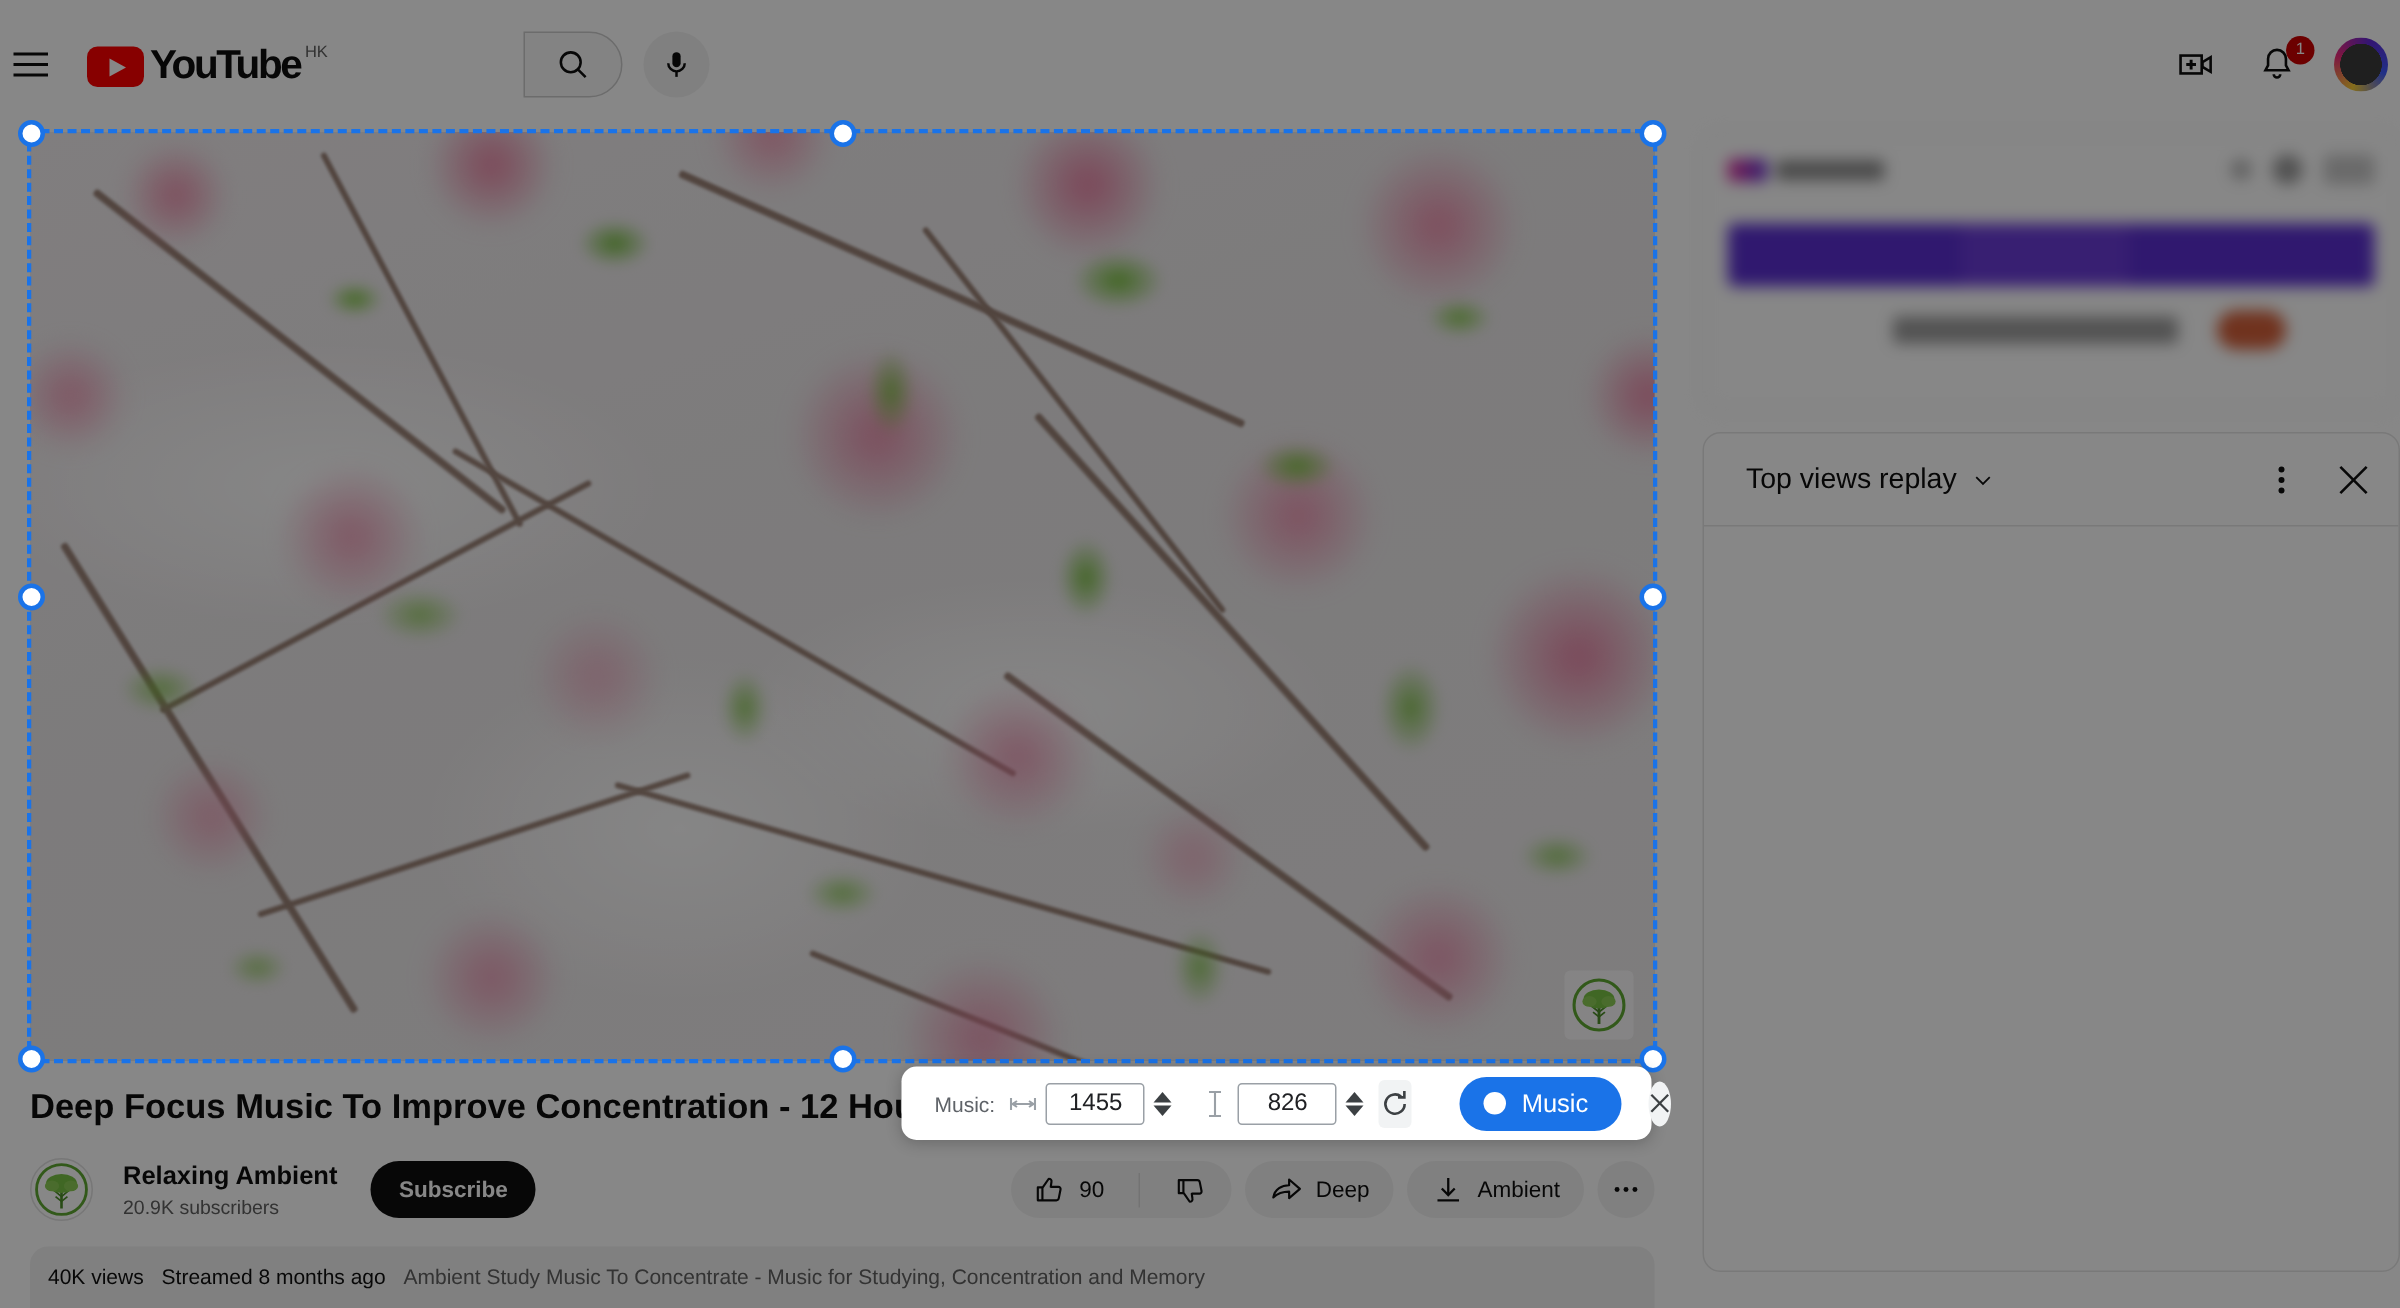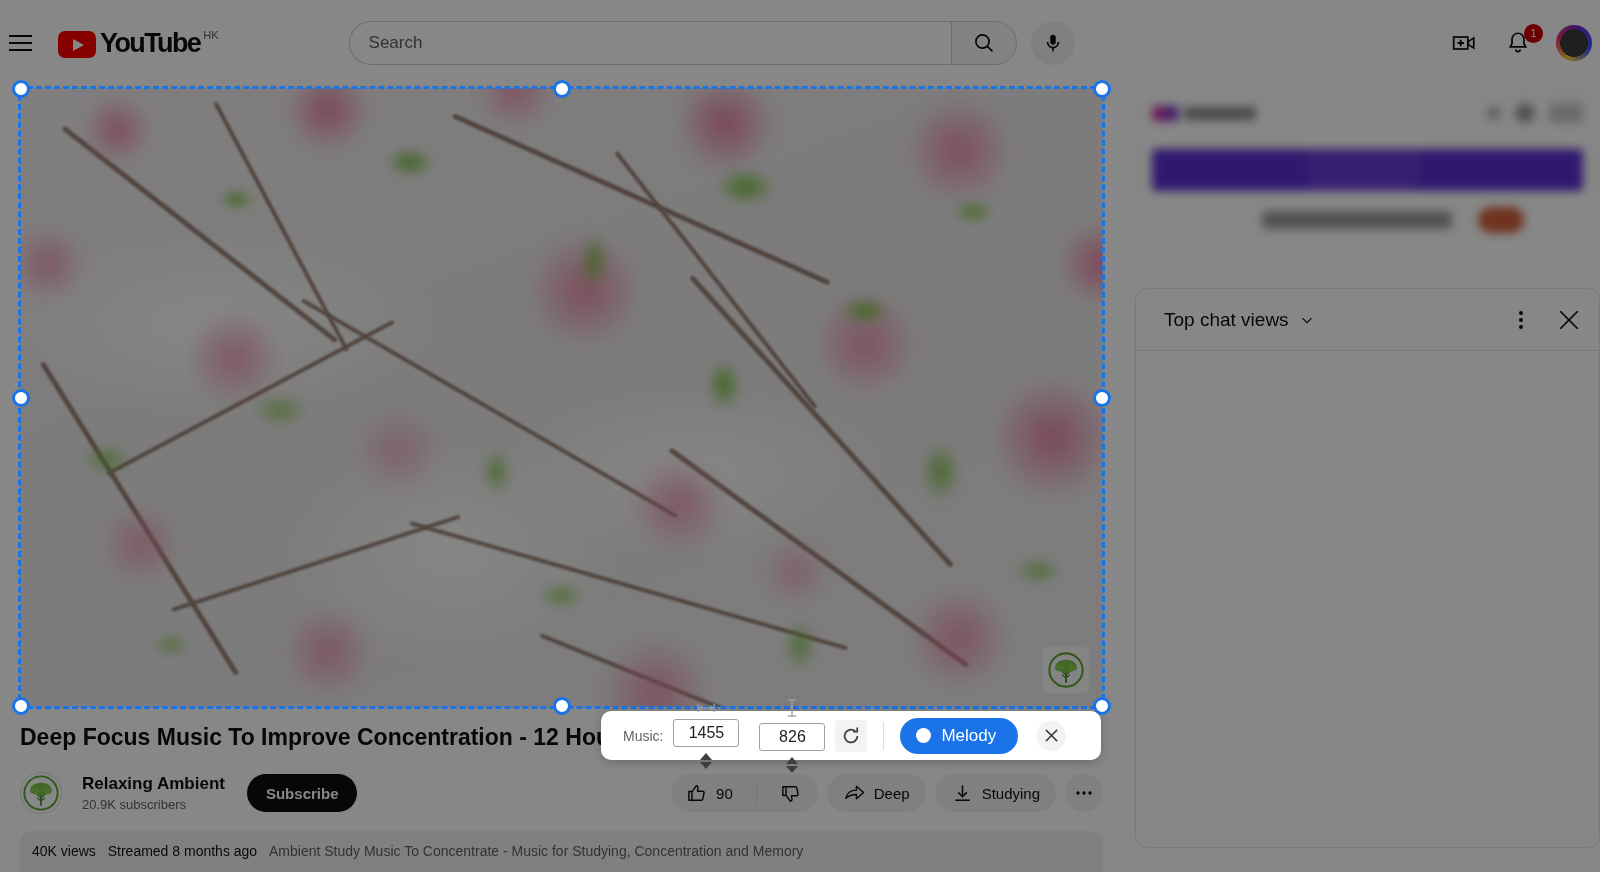--- a/index.html
+++ b/index.html
@@ -307,21 +307,21 @@
     position: absolute; left: 601px; top: 711px;
     width: 500px; height: 49px;
     background: #ffffff; border-radius: 10px;
     box-shadow: 0 2px 10px rgba(0,0,0,0.22);
     display: flex; align-items: center;
     padding: 0 12px; gap: 10px;
     z-index: 80;
     font-family: "Liberation Sans", sans-serif;
   }
   #recorder-toolbar .rt-label { font-size: 14px; color: #5f6368; margin-left: 10px; }
-  .dim-group { display: flex; align-items: center; gap: 6px; flex-direction: column; }
+  .dim-group { display: flex; align-items: center; gap: 6px; }
   .dim-icon { width: 18px; display: flex; justify-content: center; color: #9aa0a6; font-size: 13px; }
   .dim-field {
     width: 66px; height: 28px; border: 1px solid #9aa0a6; border-radius: 3px;
     background: #fff; text-align: center; font-size: 16px; color: #202124;
     font-family: "Liberation Sans", sans-serif; outline: none;
   }
   .spinner { display: flex; flex-direction: column; gap: 2px; cursor: pointer; }
   .spinner i { display:block; width: 0; height: 0; border-left: 6px solid transparent; border-right: 6px solid transparent; }
   .spinner i.up { border-bottom: 7px solid #3c4043; }
   .spinner i.down { border-top: 7px solid #3c4043; }
@@ -358,23 +358,20 @@
       <i></i>
     </div>
 
     <div class="yt-logo-wrap">
       <div class="yt-play"></div>
       <span class="yt-word">YouTube</span>
       <span class="yt-country">HK</span>
     </div>
 
     <div id="search-area">
-      <div id="search-box">
-        <input id="search-input" type="text" placeholder="Search" style="">
-      </div>
       <div id="search-submit">
         <svg width="24" height="24" viewBox="0 0 24 24">
           <circle cx="10.5" cy="10.5" r="6.6" fill="none" stroke="#0f0f0f" stroke-width="1.7"></circle>
           <line x1="15.4" y1="15.4" x2="20.4" y2="20.4" stroke="#0f0f0f" stroke-width="1.7"></line>
         </svg>
       </div>
       <div id="mic-button">
         <svg width="22" height="22" viewBox="0 0 24 24">
           <rect x="9" y="3" width="6" height="11" rx="3" fill="#0f0f0f"></rect>
           <path d="M6 11a6 6 0 0 0 12 0" fill="none" stroke="#0f0f0f" stroke-width="1.8"></path>
@@ -477,21 +474,21 @@
           </svg>
           <span>Deep</span>
         </button>
 
         <button class="pill">
           <svg width="23" height="23" viewBox="0 0 24 24">
             <line x1="12" y1="3.5" x2="12" y2="15" stroke="#0f0f0f" stroke-width="1.6"></line>
             <path d="M7.5 10.8L12 15.4l4.5-4.6" fill="none" stroke="#0f0f0f" stroke-width="1.6"></path>
             <line x1="4.5" y1="19" x2="19.5" y2="19" stroke="#0f0f0f" stroke-width="1.6"></line>
           </svg>
-          <span>Studying</span>
+          <span>Ambient</span>
         </button>
 
         <button class="pill round">
           <svg width="22" height="22" viewBox="0 0 24 24">
             <circle cx="5.5" cy="12" r="1.8" fill="#0f0f0f"></circle>
             <circle cx="12" cy="12" r="1.8" fill="#0f0f0f"></circle>
             <circle cx="18.5" cy="12" r="1.8" fill="#0f0f0f"></circle>
           </svg>
         </button>
       </div>
@@ -519,21 +516,21 @@
       <div class="pc-banner"></div>
       <div class="pc-foot">
         <div class="pc-footline"></div>
         <div class="pc-pill"></div>
       </div>
     </div>
 
     <div id="chat-card">
       <div id="chat-header">
         <div id="chat-title">
-          <span>Top chat views</span>
+          <span>Top views replay</span>
           <svg width="18" height="18" viewBox="0 0 24 24">
             <path d="M6 9.5l6 6 6-6" fill="none" stroke="#0f0f0f" stroke-width="1.6"></path>
           </svg>
         </div>
         <div id="chat-header-right">
           <div class="kebab">
             <i></i>
             <i></i>
             <i></i>
           </div>
@@ -601,21 +598,21 @@
     <svg width="22" height="22" viewBox="0 0 24 24">
       <path d="M19 12a7 7 0 1 1-2.6-5.4" fill="none" stroke="#3c4043" stroke-width="1.9"></path>
       <path d="M18.8 2.6v4.6h-4.6" fill="none" stroke="#3c4043" stroke-width="1.9"></path>
     </svg>
   </button>
 
   <div id="rt-sep"></div>
 
   <button id="record-button">
     <span class="rec-dot"></span>
-    <span>Melody</span>
+    <span>Music</span>
   </button>
 
   <div id="close-recorder">
     <svg width="15" height="15" viewBox="0 0 16 16">
       <line x1="2" y1="2" x2="14" y2="14" stroke="#3c4043" stroke-width="1.6"></line>
       <line x1="14" y1="2" x2="2" y2="14" stroke="#3c4043" stroke-width="1.6"></line>
     </svg>
   </div>
 </div>
 

